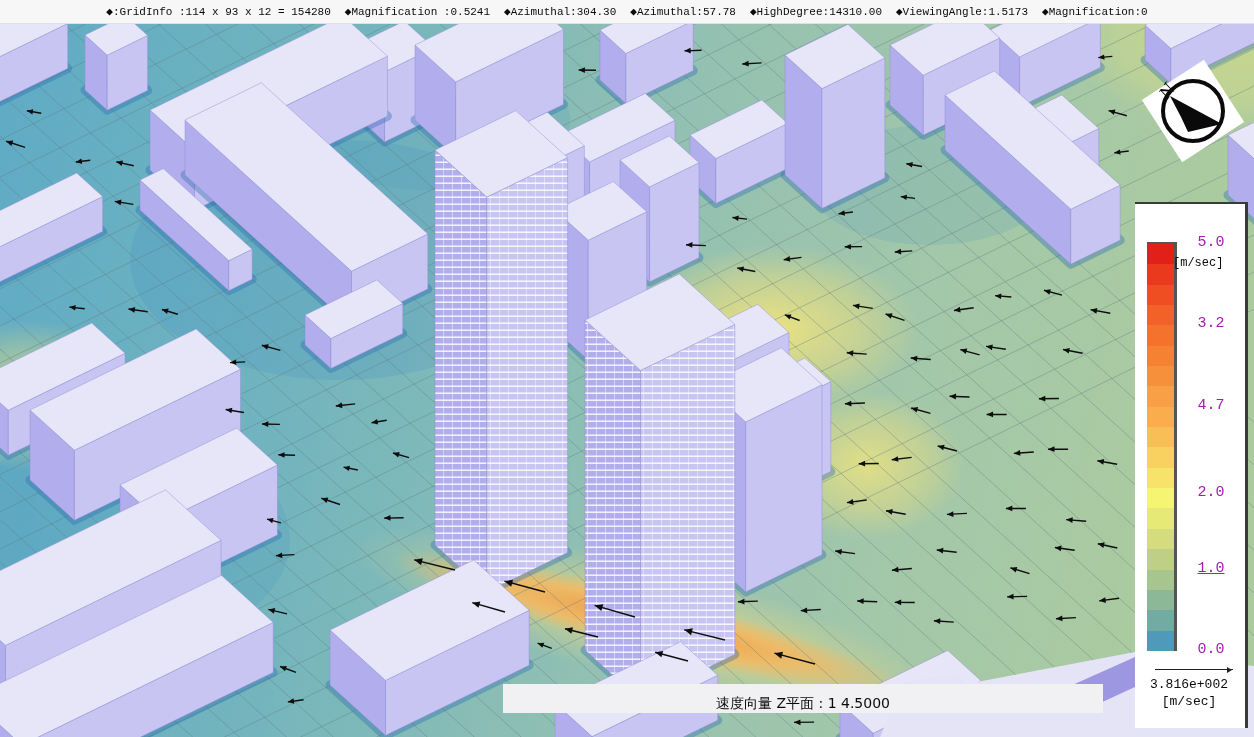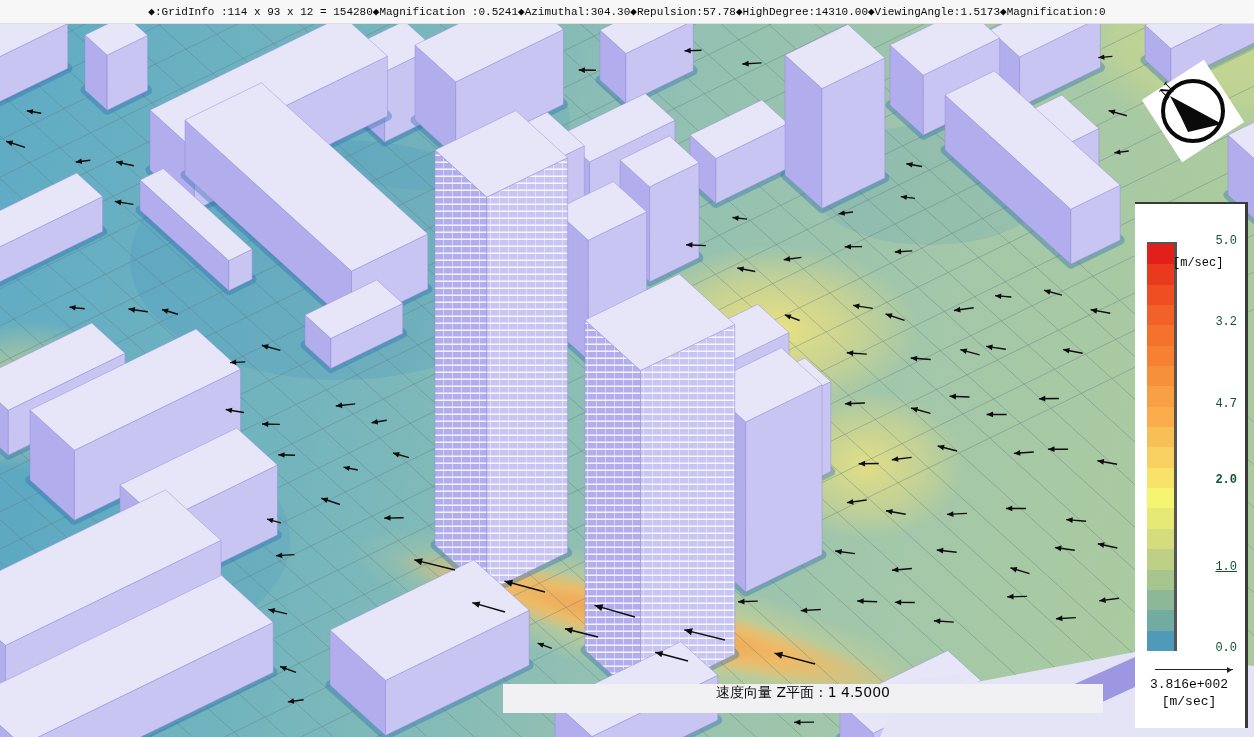--- a/index.html
+++ b/index.html
@@ -1,52 +1,52 @@
 <!DOCTYPE html>
 <html><head>
 <meta charset="utf-8">
 <style>
   html,body{margin:0;padding:0;background:#222;}
   #app{position:relative;width:1254px;height:737px;overflow:hidden;background:#8fbfae;
        font-family:"Liberation Mono","DejaVu Sans Mono",monospace;}
   
   #hdr{position:absolute;left:0;top:0;width:1254px;height:23px;background:#f7f7f7;
        border-bottom:1px solid #e0e0e0;z-index:30;display:flex;align-items:center;
-       justify-content:center;white-space:nowrap;}
+       justify-content:center;gap:14px;white-space:nowrap;}
   #hdr span{font-size:11px;color:#0a0a0a;letter-spacing:0px;}
   
   #scene{position:absolute;left:0;top:0;z-index:1;display:block;}
   
   #legend{position:absolute;left:1135px;top:202px;width:110px;height:524px;background:#fff;
           border-top:2px solid #3a3a3a;border-right:3px solid #3a3a3a;z-index:20;}
   #cbar{position:absolute;left:12px;top:38px;width:27px;height:407px;display:flex;flex-direction:column;
         border-top:2px solid #555;border-right:3px solid #555;}
   #cbar div{flex:1;}
-  .tick{position:absolute;left:50px;width:52px;font-size:12px;color:#14532d;text-align:right;}
+  .tick{position:absolute;left:50px;width:52px;font-size:15px;color:#a21caf;text-align:center;}
   #unitTop{position:absolute;left:38px;top:52px;font-size:12px;color:#0a0a0a;}
   #refline{position:absolute;left:20px;top:465px;width:78px;height:0;border-top:1px solid #222;}
   #refline:after{content:"";position:absolute;right:-2px;top:-3px;border:3px solid transparent;
                  border-left:5px solid #222;}
   #refval{position:absolute;left:2px;top:473px;width:104px;font-size:13px;color:#0a0a0a;text-align:center;}
   #refunit{position:absolute;left:2px;top:490px;width:104px;font-size:13px;color:#0a0a0a;text-align:center;}
   
   #statusbar{position:absolute;left:503px;top:684px;width:600px;height:29px;background:#f1f1f3;
-             z-index:20;display:flex;align-items:flex-start;justify-content:center;
+             z-index:20;display:flex;align-items:flex-end;justify-content:center;
              font-size:14px;color:#0a0a0a;font-family:"DejaVu Sans","Liberation Sans",sans-serif;}
 </style>
 </head>
 <body>
 
 <div id="app">
 
   <div id="hdr">
     <span>◆:GridInfo :114 x 93 x 12 = 154280</span>
     <span>◆Magnification :0.5241</span>
     <span>◆Azimuthal:304.30</span>
-    <span>◆Repulsion:57.78</span>
+    <span>◆Azimuthal:57.78</span>
     <span>◆HighDegree:14310.00</span>
     <span>◆ViewingAngle:1.5173</span>
     <span>◆Magnification:0</span>
   </div>
 
   <svg id="scene" width="1254" height="737" viewBox="0 0 1254 737">
     <defs>
       <linearGradient id="gGround" x1="0" y1="0" x2="1" y2="0.10">
         <stop offset="0" stop-color="#5fabc5"></stop>
           <stop offset="0.30" stop-color="#74b5bd"></stop>
@@ -571,21 +571,21 @@
         <div style="background: rgb(167, 197, 142);"></div>
         <div style="background: rgb(141, 184, 151);"></div>
         <div style="background: rgb(114, 171, 161);"></div>
         <div style="background: rgb(79, 154, 185);"></div>
       </div>
     <div id="unitTop">[m/sec]</div>
     <div id="ticks">
         <div class="tick" style="top: 30px;">5.0</div>
         <div class="tick" style="top: 111.4px;">3.2</div>
         <div class="tick" style="top: 192.8px;">4.7</div>
-        <div class="tick" style="top: 269px; font-weight: bold;">2.0</div>
+        <div class="tick" style="top: 280px;">2.0</div>
         <div class="tick" style="top: 355.6px; text-decoration: underline;">1.0</div>
         <div class="tick" style="top: 437px;">0.0</div>
       </div>
     <div id="refline"></div>
     <div id="refval">3.816e+002</div>
     <div id="refunit">[m/sec]</div>
   </div>
 
   <div id="statusbar">
     <span>速度向量 Z平面 : 1 4.5000</span>

